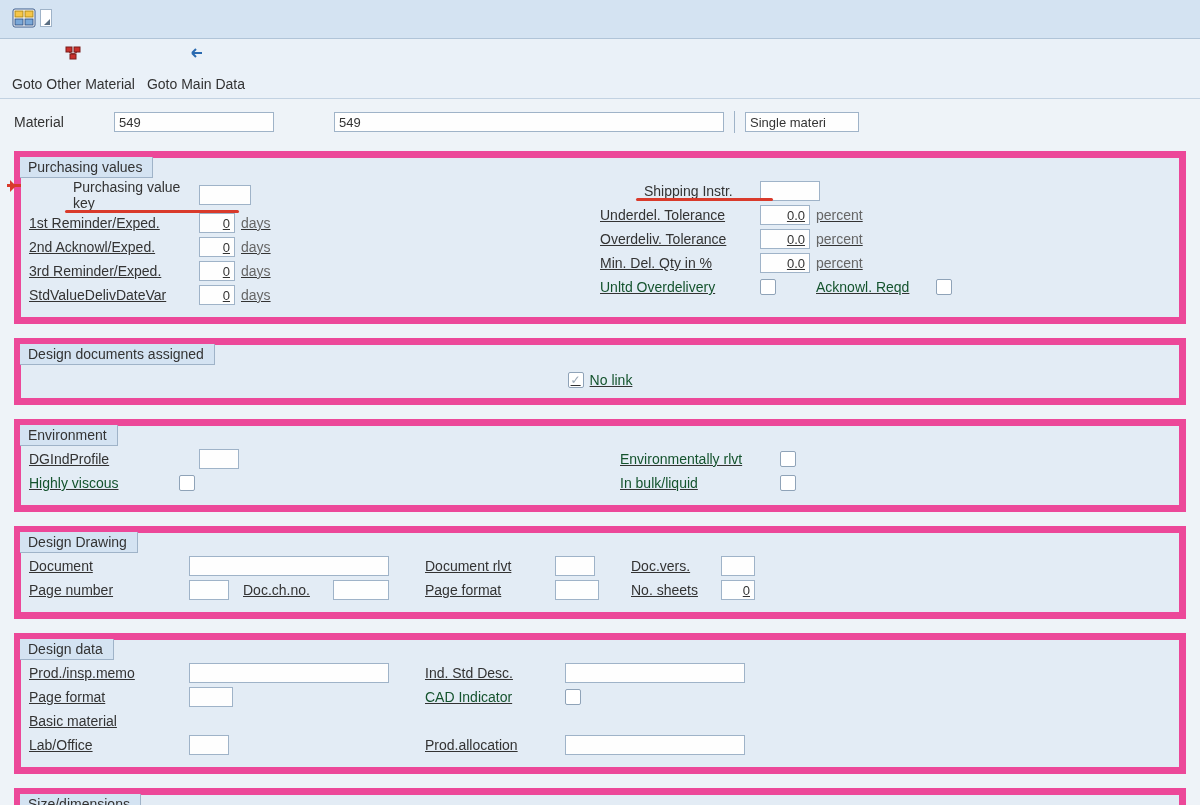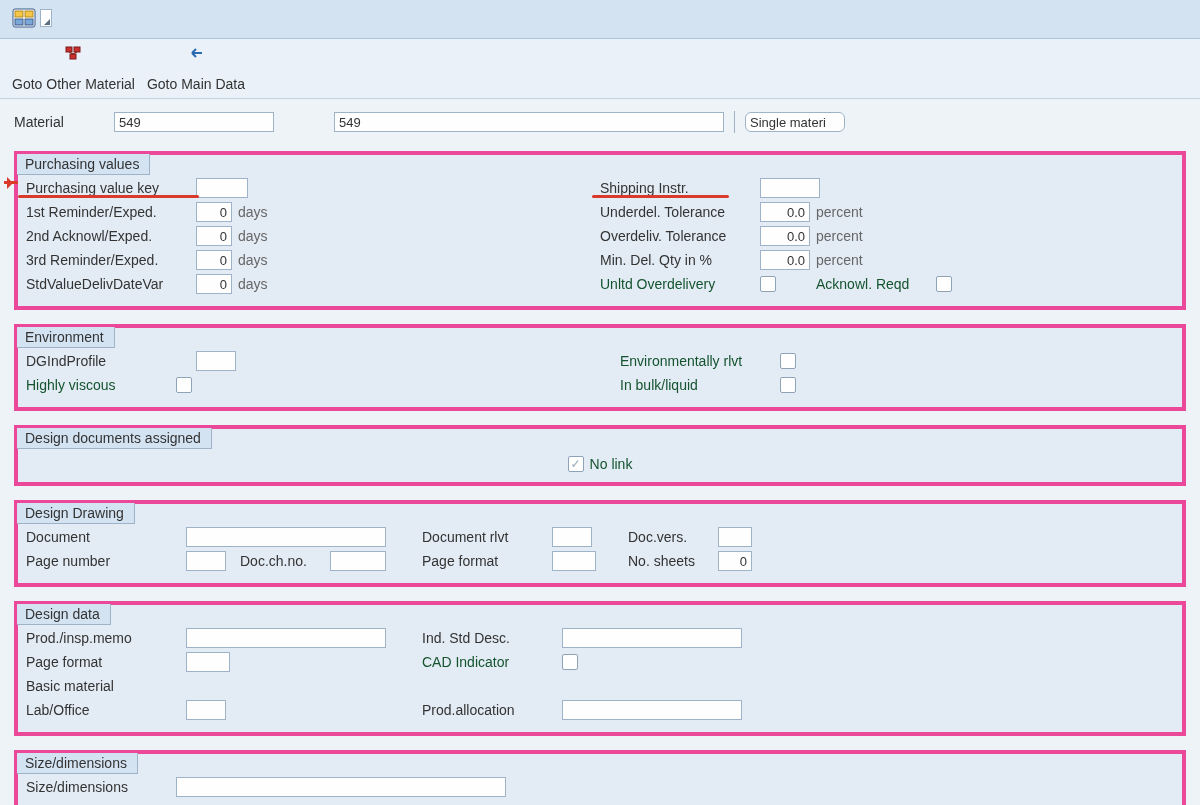--- a/index.html
+++ b/index.html
@@ -79,25 +79,26 @@
     background: #fefefe;
     font-size: 13px;
     padding: 0 4px;
   }
   .fld.ro { background: #f4f7fa; color: #333; border-color: #b6c8da; }
   .sep-v {
     width: 1px; height: 22px;
     background: #9fb3c8;
   }
   .group {
-    border: 4px solid #ec4899;
+    border: 7px solid #ec4899;
     background: #e3ecf5;
     margin-bottom: 14px;
     position: relative;
     padding-bottom: 8px;
+    text-decoration: underline;
   }
   .group-title {
     display: inline-block;
     background: #d4e3f2;
     border: 1px solid #9fb3c8;
     border-top: none;
     border-left: none;
     padding: 2px 10px 2px 8px;
     font-size: 14px;
     color: #333;
@@ -130,20 +131,21 @@
     align-items: center; justify-content: center;
     font-size: 12px;
     color: #7a8a9a;
   }
   .cbox.checked::after {
     content: "✓";
   }
   .cbox.checked.grey { color: #9aa8b6; }
   .underline-red {
     position: relative;
+    margin-left: 44px;
   }
   .underline-red::after {
     content: "";
     position: absolute;
     left: -8px; right: -40px;
     bottom: -2px;
     height: 3px;
     background: #d93a2b;
     border-radius: 2px;
   }
@@ -210,21 +212,21 @@
 </div>
 
 <div class="content">
 
   <div class="header-row">
     <span class="label" style="width:90px">Material</span>
     <input type="text" class="fld ro" style="width: 160px;" readonly="" value="549">
     <span style="width:40px"></span>
     <input type="text" class="fld ro" style="width: 390px;" readonly="" value="549">
     <span class="sep-v"></span>
-    <input type="text" class="fld ro" style="width: 100px; border-radius: 6px;" readonly="" value="Single materi">
+    <input type="text" class="fld ro" style="width: 114px;" readonly="" value="Single materi">
   </div>
 
   <div class="group">
     <div class="arrow-red"></div>
     <span class="group-title">Purchasing values</span>
     <div class="cols">
       <div class="col">
         <div class="row">
           <span class="lbl"><span class="underline-red" style="display:inline-block">Purchasing value key</span></span>
           <input type="text" class="fld ro" style="width: 52px;" readonly="">
@@ -274,50 +276,50 @@
           <span class="lbl2 greyed">Unltd Overdelivery</span>
           <span class="cbox" style="margin-right:40px"></span>
           <span class="greyed" style="width:120px">Acknowl. Reqd</span>
           <span class="cbox"></span>
         </div>
       </div>
     </div>
   </div>
 
   <div class="group">
-    <span class="group-title">Environment</span>
-    <div class="cols">
-      <div class="col">
-        <div class="row">
-          <span class="lbl">DGIndProfile</span>
-          <input type="text" class="fld ro" style="width: 40px;" readonly="">
-        </div>
-        <div class="row">
-          <span class="lbl greyed" style="width:150px">Highly viscous</span>
-          <span class="cbox"></span>
-        </div>
-      </div>
-      <div class="col">
-        <div class="row">
-          <span class="lbl2 greyed" style="margin-left:20px">Environmentally rlvt</span>
-          <span class="cbox"></span>
-        </div>
-        <div class="row">
-          <span class="lbl2 greyed" style="margin-left:20px">In bulk/liquid</span>
-          <span class="cbox"></span>
-        </div>
-      </div>
-    </div>
-  </div>
-
-  <div class="group">
     <span class="group-title">Design documents assigned</span>
     <div class="center-row">
       <span class="cbox checked grey"></span>
       <span class="greyed">No link</span>
+    </div>
+  </div>
+
+  <div class="group">
+    <span class="group-title">Environment</span>
+    <div class="cols">
+      <div class="col">
+        <div class="row">
+          <span class="lbl">DGIndProfile</span>
+          <input type="text" class="fld ro" style="width: 40px;" readonly="">
+        </div>
+        <div class="row">
+          <span class="lbl greyed" style="width:150px">Highly viscous</span>
+          <span class="cbox"></span>
+        </div>
+      </div>
+      <div class="col">
+        <div class="row">
+          <span class="lbl2 greyed" style="margin-left:20px">Environmentally rlvt</span>
+          <span class="cbox"></span>
+        </div>
+        <div class="row">
+          <span class="lbl2 greyed" style="margin-left:20px">In bulk/liquid</span>
+          <span class="cbox"></span>
+        </div>
+      </div>
     </div>
   </div>
 
   <div class="group">
     <span class="group-title">Design Drawing</span>
     <div style="padding:0 8px 2px 8px">
       <div class="row">
         <span style="width:160px">Document</span>
         <input type="text" class="fld ro" style="width: 200px;" readonly="">
         <span style="width:30px"></span>

